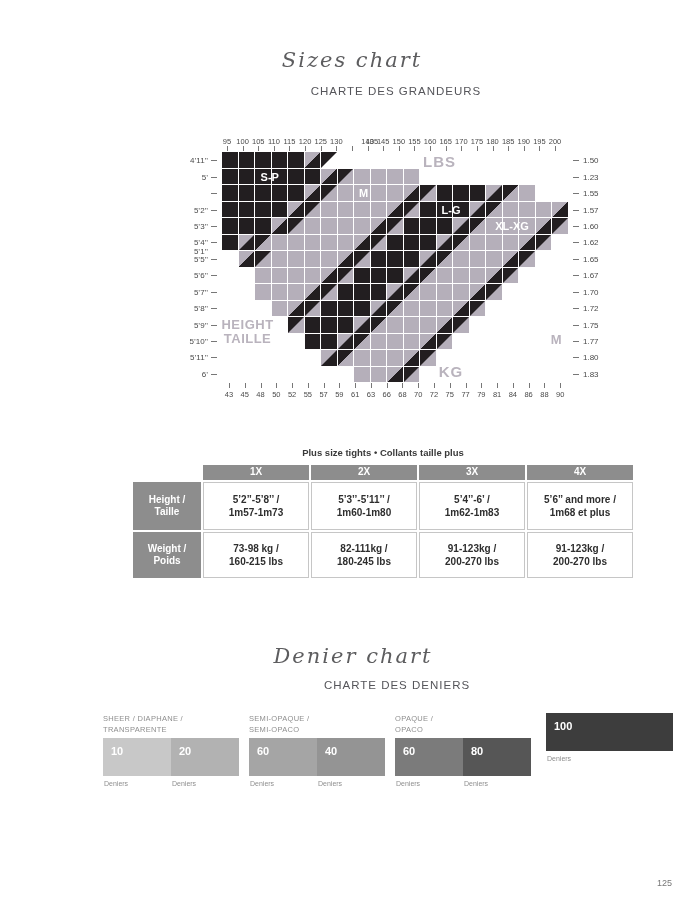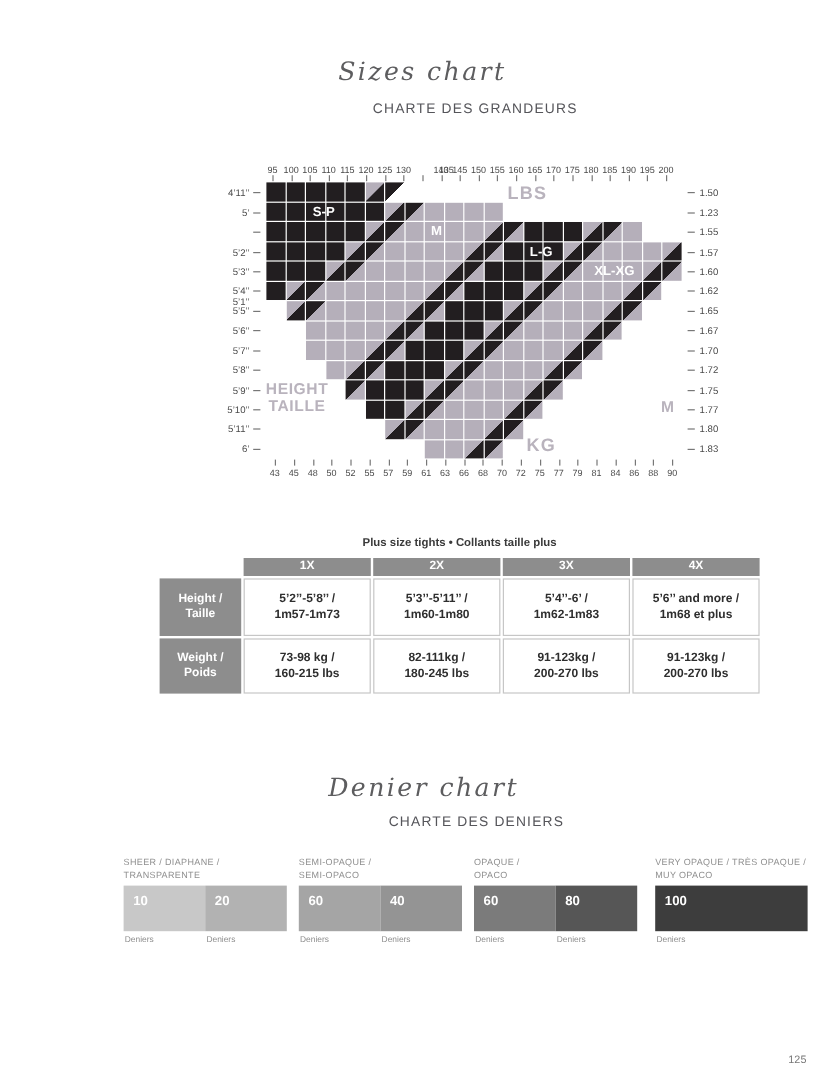--- a/index.html
+++ b/index.html
@@ -591,22 +591,20 @@
       <div class="den-swatches">
         <div class="den-swatch" style="width: 68px; background: rgb(123, 123, 123);">60</div>
         <div class="den-swatch" style="width: 68px; background: rgb(86, 86, 86);">80</div>
       </div>
       <div class="den-units">
         <div class="den-unit" style="width: 68px;">Deniers</div>
         <div class="den-unit" style="width: 68px;">Deniers</div>
       </div>
     </div>
     <div class="den-group" style="left: 546px;">
-      <div class="den-label">VERY OPAQUE / TRÈS OPAQUE /
-MUY OPACO</div>
       <div class="den-swatches">
         <div class="den-swatch" style="width: 127px; background: rgb(61, 61, 61);">100</div>
       </div>
       <div class="den-units">
         <div class="den-unit" style="width: 127px;">Deniers</div>
       </div>
     </div>
   </div>
 
 <div id="page-number" class="abs">125</div>

